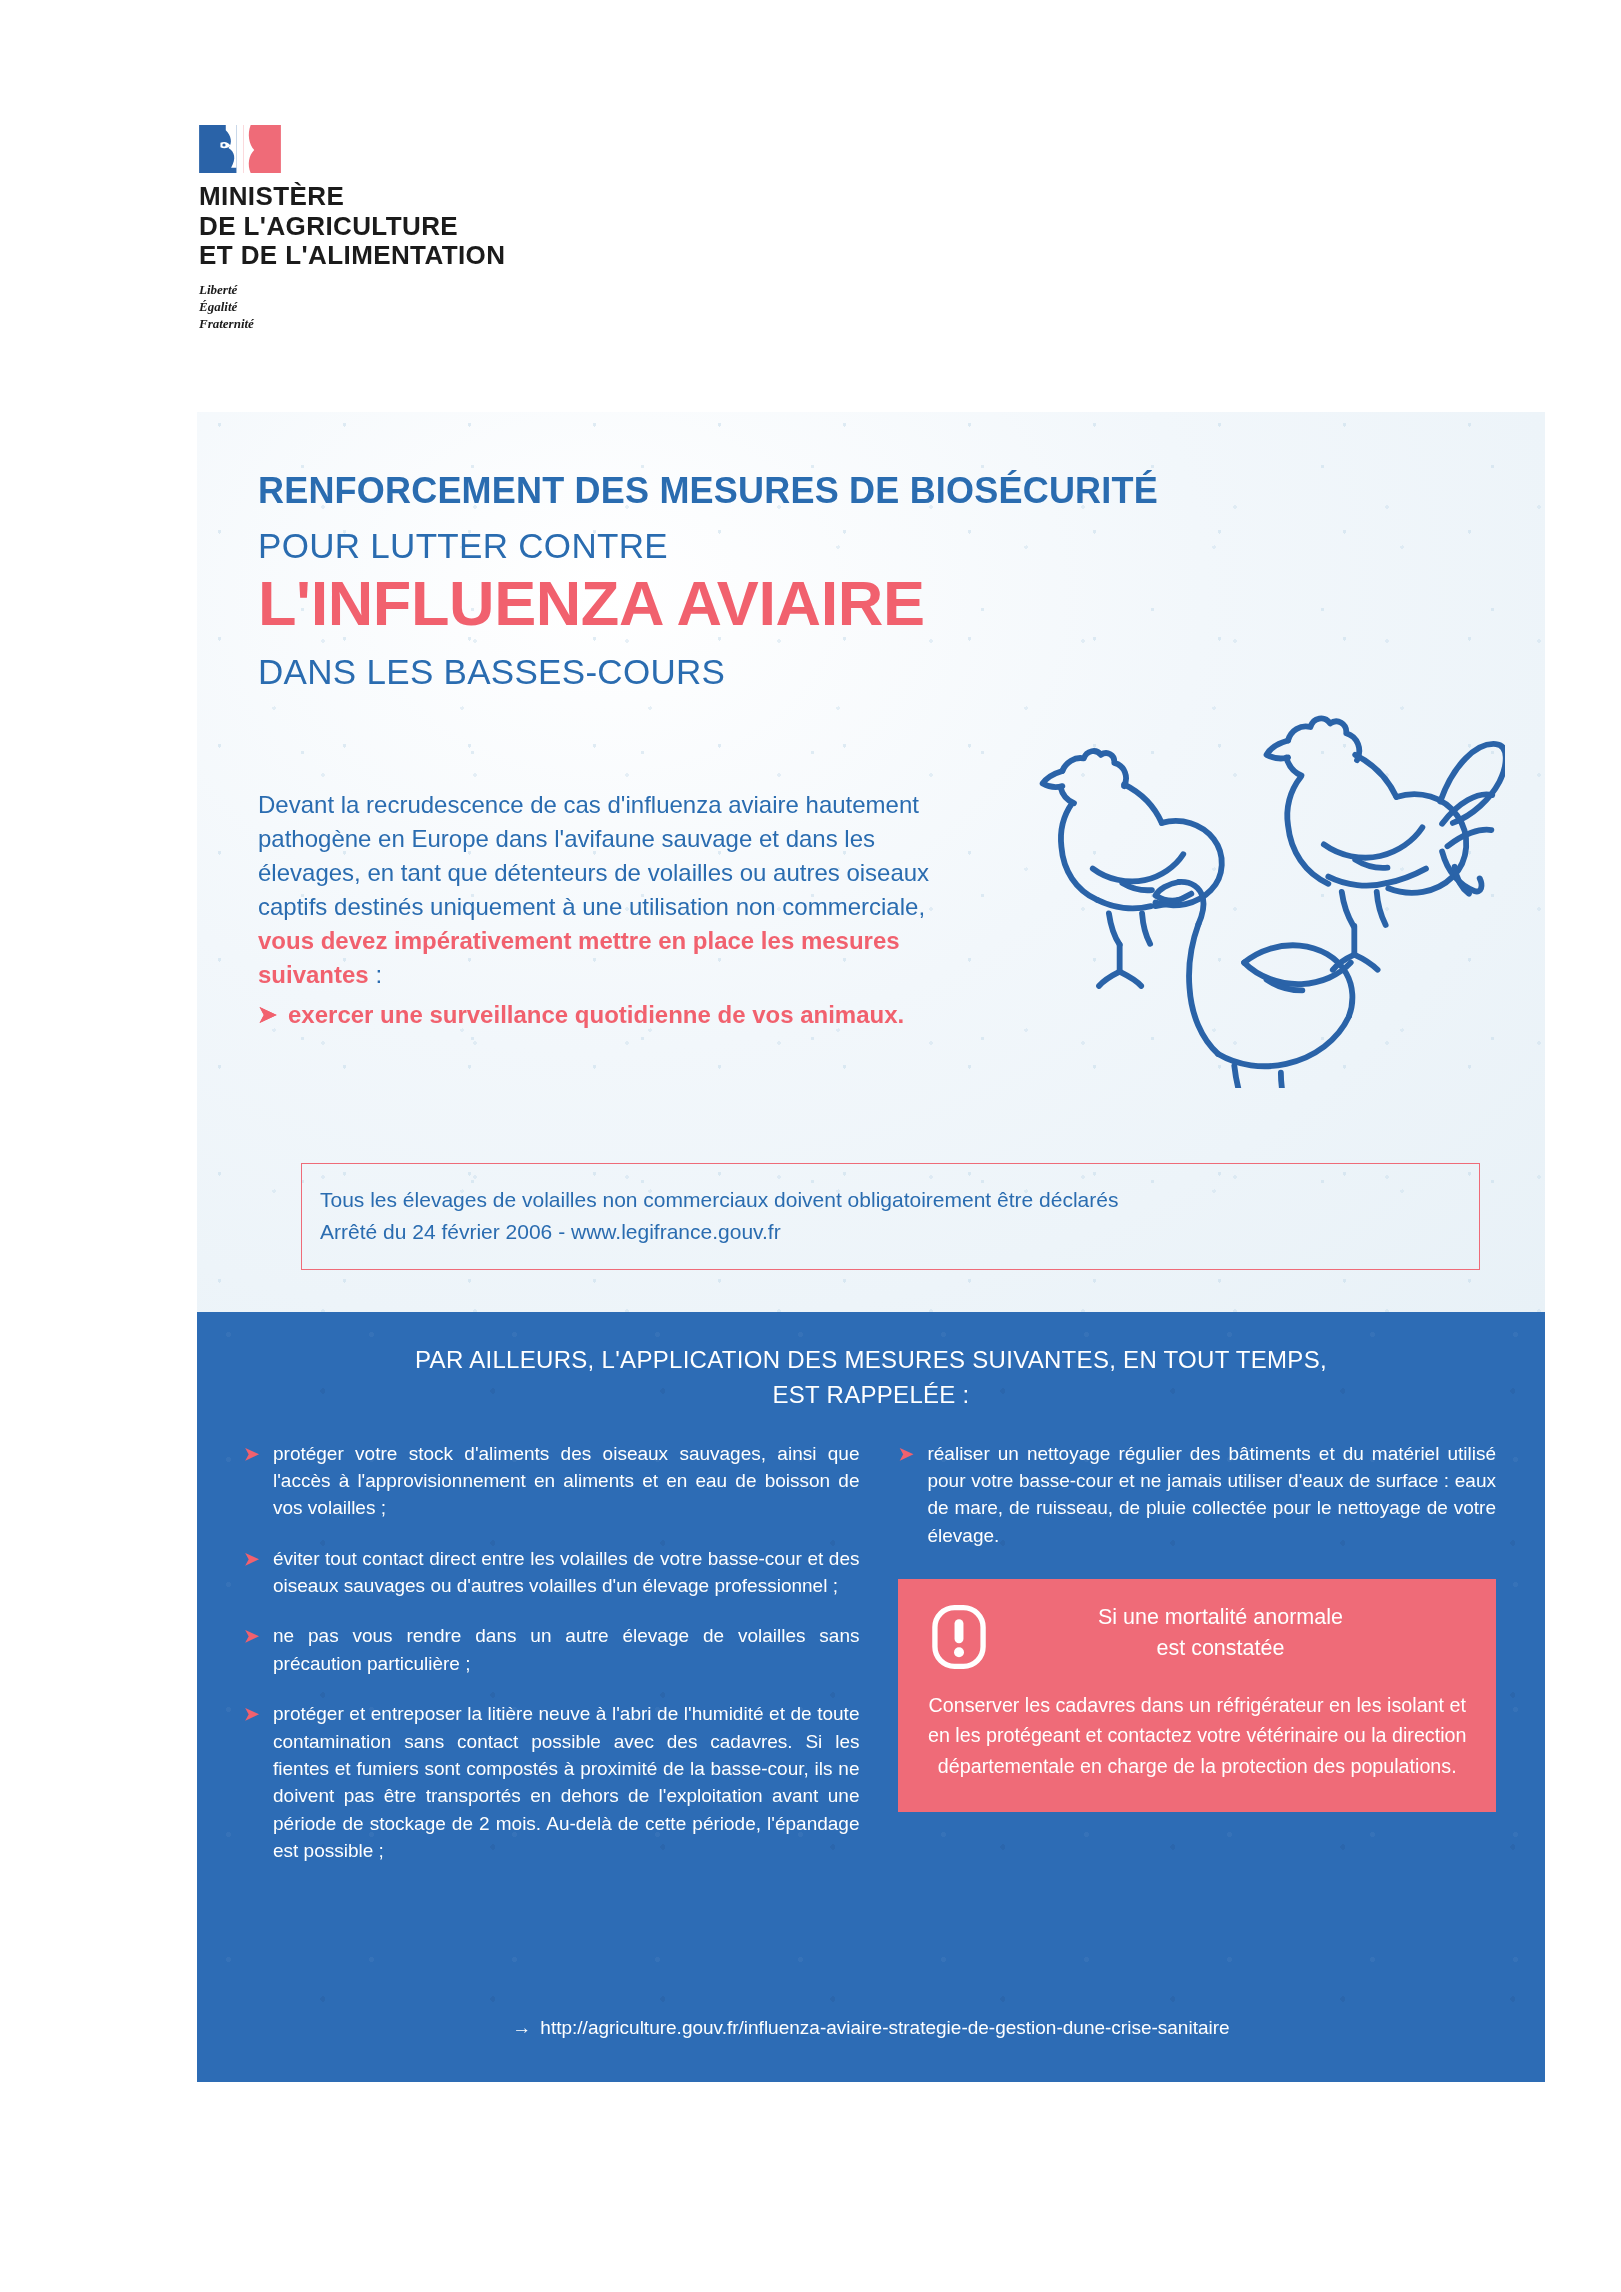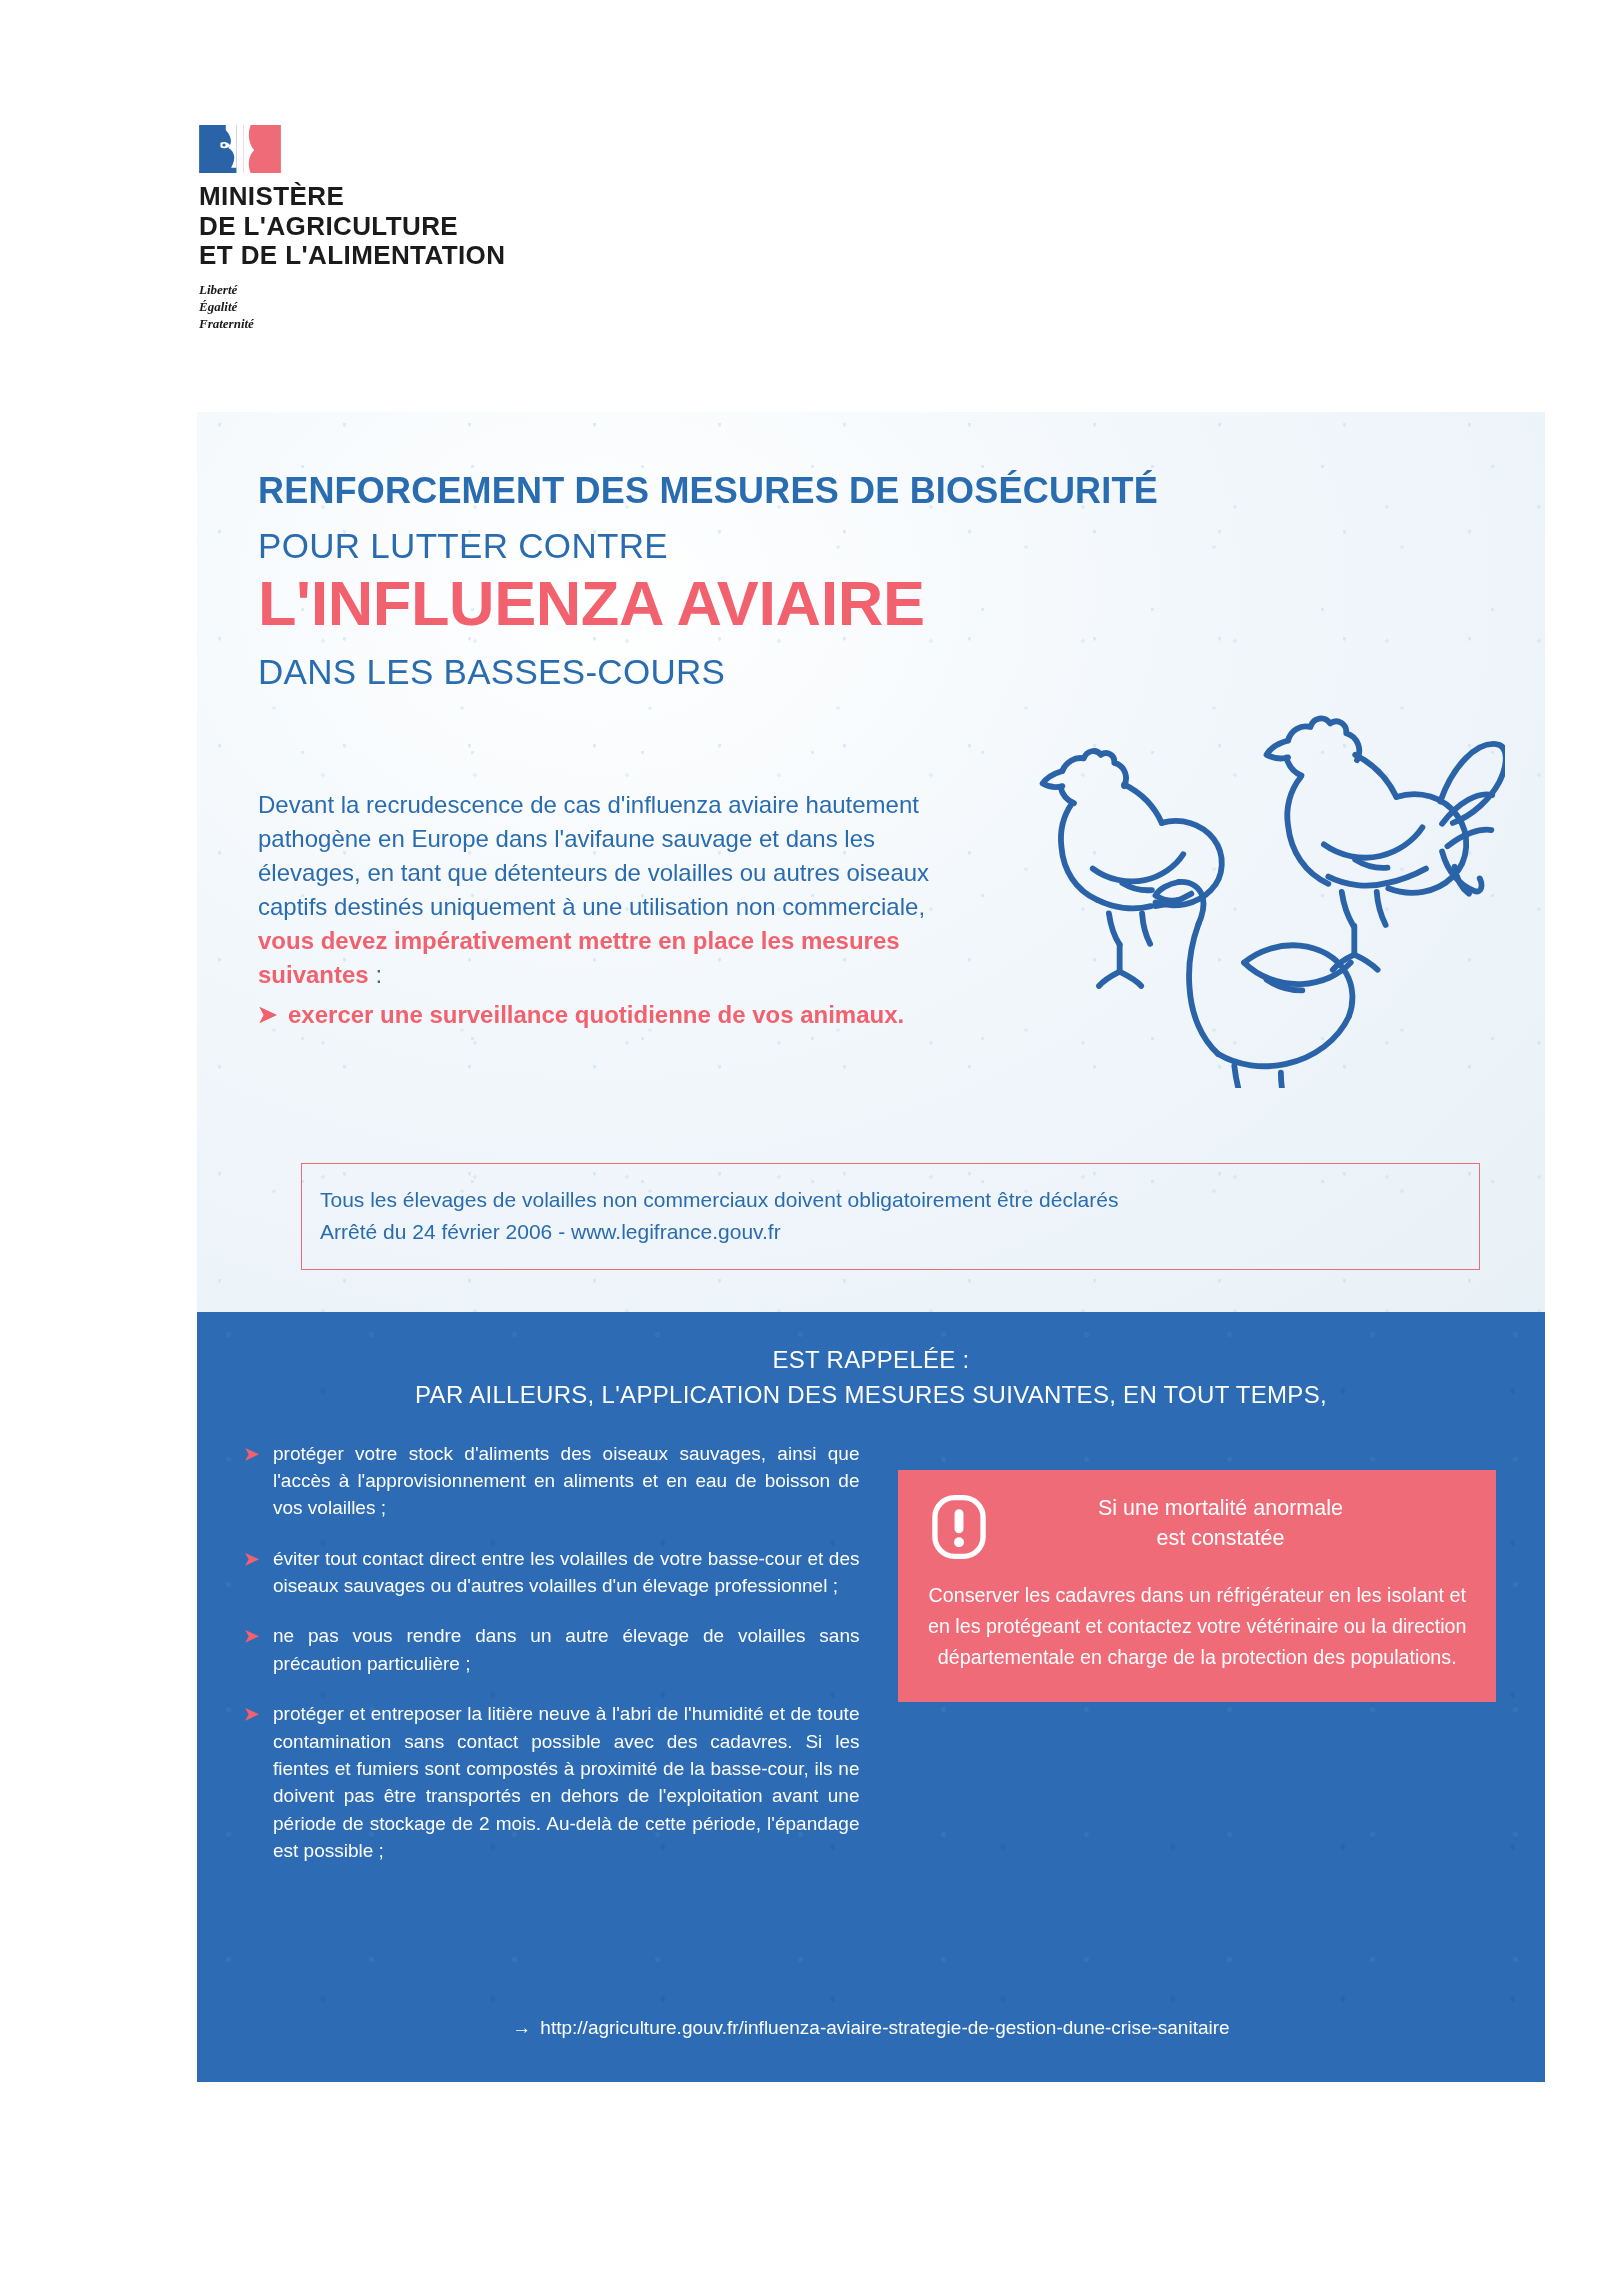--- a/index.html
+++ b/index.html
@@ -396,22 +396,22 @@
 
   <div id="declaration-box">
     <p>Tous les élevages de volailles non commerciaux doivent obligatoirement être déclarés</p>
     <p>Arrêté du 24 février 2006 - www.legifrance.gouv.fr</p>
   </div>
 </div>
 
 <div id="poster-bottom">
 
   <div id="measures-heading">
+    <div>PAR AILLEURS, L'APPLICATION DES MESURES SUIVANTES, EN TOUT TEMPS,</div>
     <div>EST RAPPELÉE :</div>
-    <div>PAR AILLEURS, L'APPLICATION DES MESURES SUIVANTES, EN TOUT TEMPS,</div>
   </div>
 
   <div id="columns">
 
     <div id="col-left">
       <ul class="measure-list">
         <li>
           <span class="arrow-red">➤</span>
           <span>protéger votre stock d'aliments des oiseaux sauvages, ainsi que l'accès à l'approvisionnement en aliments et en eau de boisson de vos volailles ;</span>
         </li>
@@ -427,20 +427,21 @@
           <span class="arrow-red">➤</span>
           <span>protéger et entreposer la litière neuve à l'abri de l'humidité et de toute contamination sans contact possible avec des cadavres. Si les fientes et fumiers sont compostés à proximité de la basse-cour, ils ne doivent pas être transportés en dehors de l'exploitation avant une période de stockage de 2 mois. Au-delà de cette période, l'épandage est possible ;</span>
         </li>
       </ul>
     </div>
 
     <div id="col-right">
       <ul class="measure-list">
         <li>
           <span class="arrow-red">➤</span>
+          <span>réaliser un nettoyage régulier des bâtiments et du matériel utilisé pour votre basse-cour et ne jamais utiliser d'eaux de surface : eaux de mare, de ruisseau, de pluie collectée pour le nettoyage de votre élevage.</span>
         </li>
       </ul>
 
       <div id="alert-box">
         <div id="alert-head">
           <svg id="alert-icon" viewBox="0 0 62 74">
             <rect x="4" y="4" width="54" height="66" rx="22" ry="22" fill="none" stroke="#ffffff" stroke-width="6"></rect>
             <rect x="26" y="17" width="10" height="27" rx="5" fill="#ffffff"></rect>
             <circle cx="31" cy="54" r="5.6" fill="#ffffff"></circle>
           </svg>

